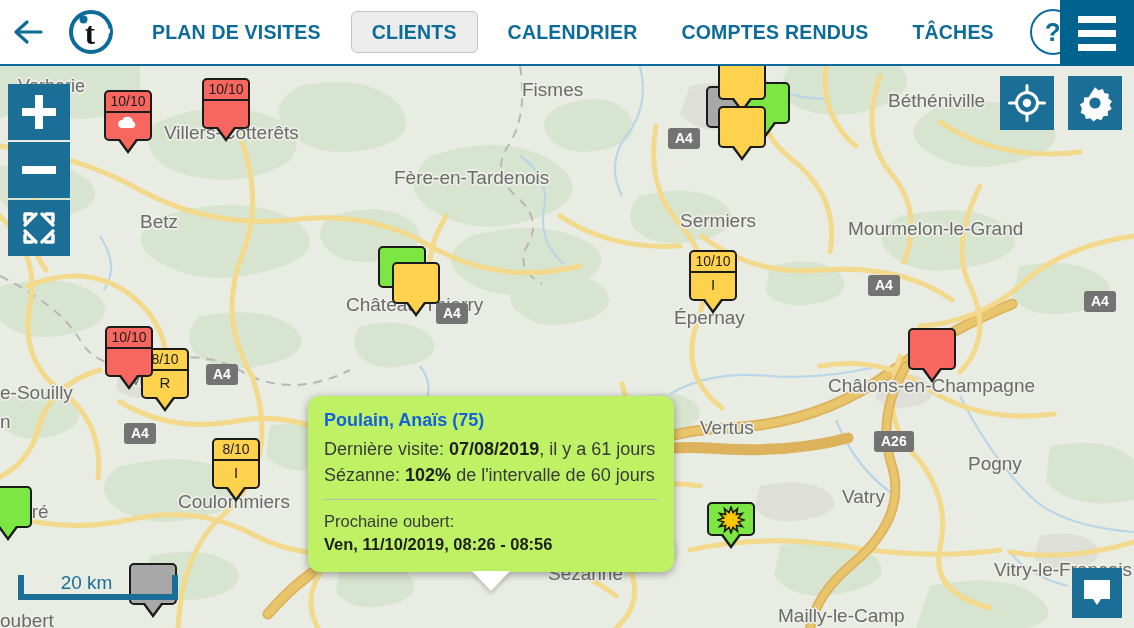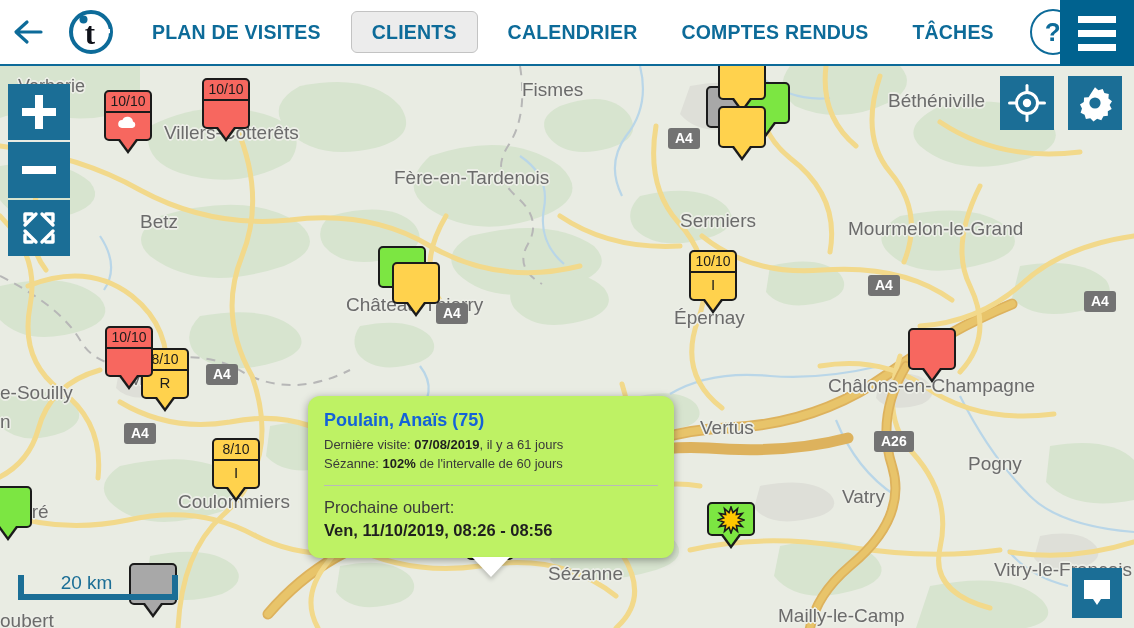--- a/index.html
+++ b/index.html
@@ -143,21 +143,21 @@
   
   #popup {
     position: absolute; left: 308px; top: 330px; width: 366px;
     background: #bef264; border-radius: 12px; z-index: 40;
     box-shadow: 0 2px 9px rgba(0,0,0,.36);
     padding: 14px 16px 16px 16px;
   }
   #popup .pu-title {
     color: #1462d8; font-size: 18px; font-weight: bold; margin-bottom: 5px;
   }
-  #popup .pu-line { color: #3a3a3a; font-size: 13px; line-height: 1.45; }
+  #popup .pu-line { color: #3a3a3a; font-size: 18px; line-height: 1.45; }
   #popup .pu-line b { color: #1f1f1f; }
   #popup hr { border: none; border-top: 1px solid #b9b9b9; margin: 11px 0 10px; }
   #popup .pu-next-label { color: #3a3a3a; font-size: 16.5px; line-height: 1.4; }
   #popup .pu-next-val { color: #1f1f1f; font-size: 16.5px; font-weight: bold; line-height: 1.4; }
   #popup .pu-arrow {
     position: absolute; left: 50%; transform: translateX(-50%); bottom: -19px;
     width: 0; height: 0; border-left: 19px solid transparent;
     border-right: 19px solid transparent; border-top: 20px solid #fff;
     filter: drop-shadow(0 3px 2px rgba(0,0,0,.2));
   }

